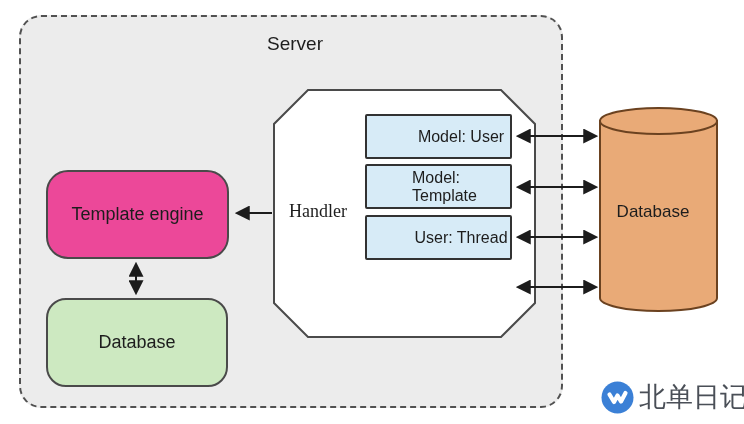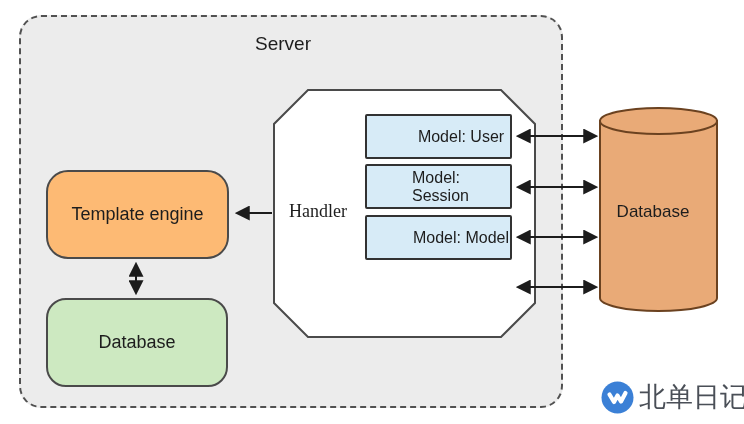--- a/index.html
+++ b/index.html
@@ -21,20 +21,21 @@
   #server-box {
     left: 19px; top: 15px;
     width: 540px; height: 389px;
     background: var(--server-fill);
     border: 2px dashed var(--server-border);
     border-radius: 22px;
     z-index: 0;
   }
   #server-label {
     left: 255px; top: 33px; width: 80px;
+    text-align: center;
     font-size: 19px;
     color: var(--text-color);
     z-index: 3;
   }
 
   
   #shape-layer {
     left: 0; top: 0;
     z-index: 1;
   }
@@ -45,21 +46,21 @@
     align-items: center;
     justify-content: center;
     box-sizing: border-box;
     z-index: 2;
     font-size: 18px;
     color: var(--text-color);
   }
   #template-engine-node {
     left: 46px; top: 170px;
     width: 183px; height: 89px;
-    background: #fdba74;
+    background: #ec4899;
     border: 2px solid var(--shape-border);
     border-radius: 22px;
   }
   #templates-node {
     left: 46px; top: 298px;
     width: 182px; height: 89px;
     background: var(--templates-fill);
     border: 2px solid var(--shape-border);
     border-radius: 20px;
   }
@@ -149,24 +150,24 @@
   <div id="templates-node" class="abs node">
     <span>Database</span>
   </div>
 
   <div id="handler-label" class="abs">Handler</div>
 
   <div id="model-0" class="abs node model-box">
     <span>Model: User</span>
   </div>
   <div id="model-1" class="abs node model-box">
-    <span>Model: Session</span>
+    <span>Model: Template</span>
   </div>
   <div id="model-2" class="abs node model-box">
-    <span>Model: Model</span>
+    <span>User: Thread</span>
   </div>
 
   <div id="database-label" class="abs">Database</div>
 
   <div id="watermark" class="abs">
     <svg width="33" height="33" viewBox="0 0 33 33">
       <circle cx="16.5" cy="16.5" r="16" style="fill:var(--brand-blue)"></circle>
       <path d="M8.5,13.5 L13,21 L16.5,14.5 L20,20.5 L24.5,12" style="fill:none;stroke:#ffffff;stroke-width:4.2;stroke-linecap:round;stroke-linejoin:round"></path>
     </svg>
     <span id="watermark-text">北单日记</span>

